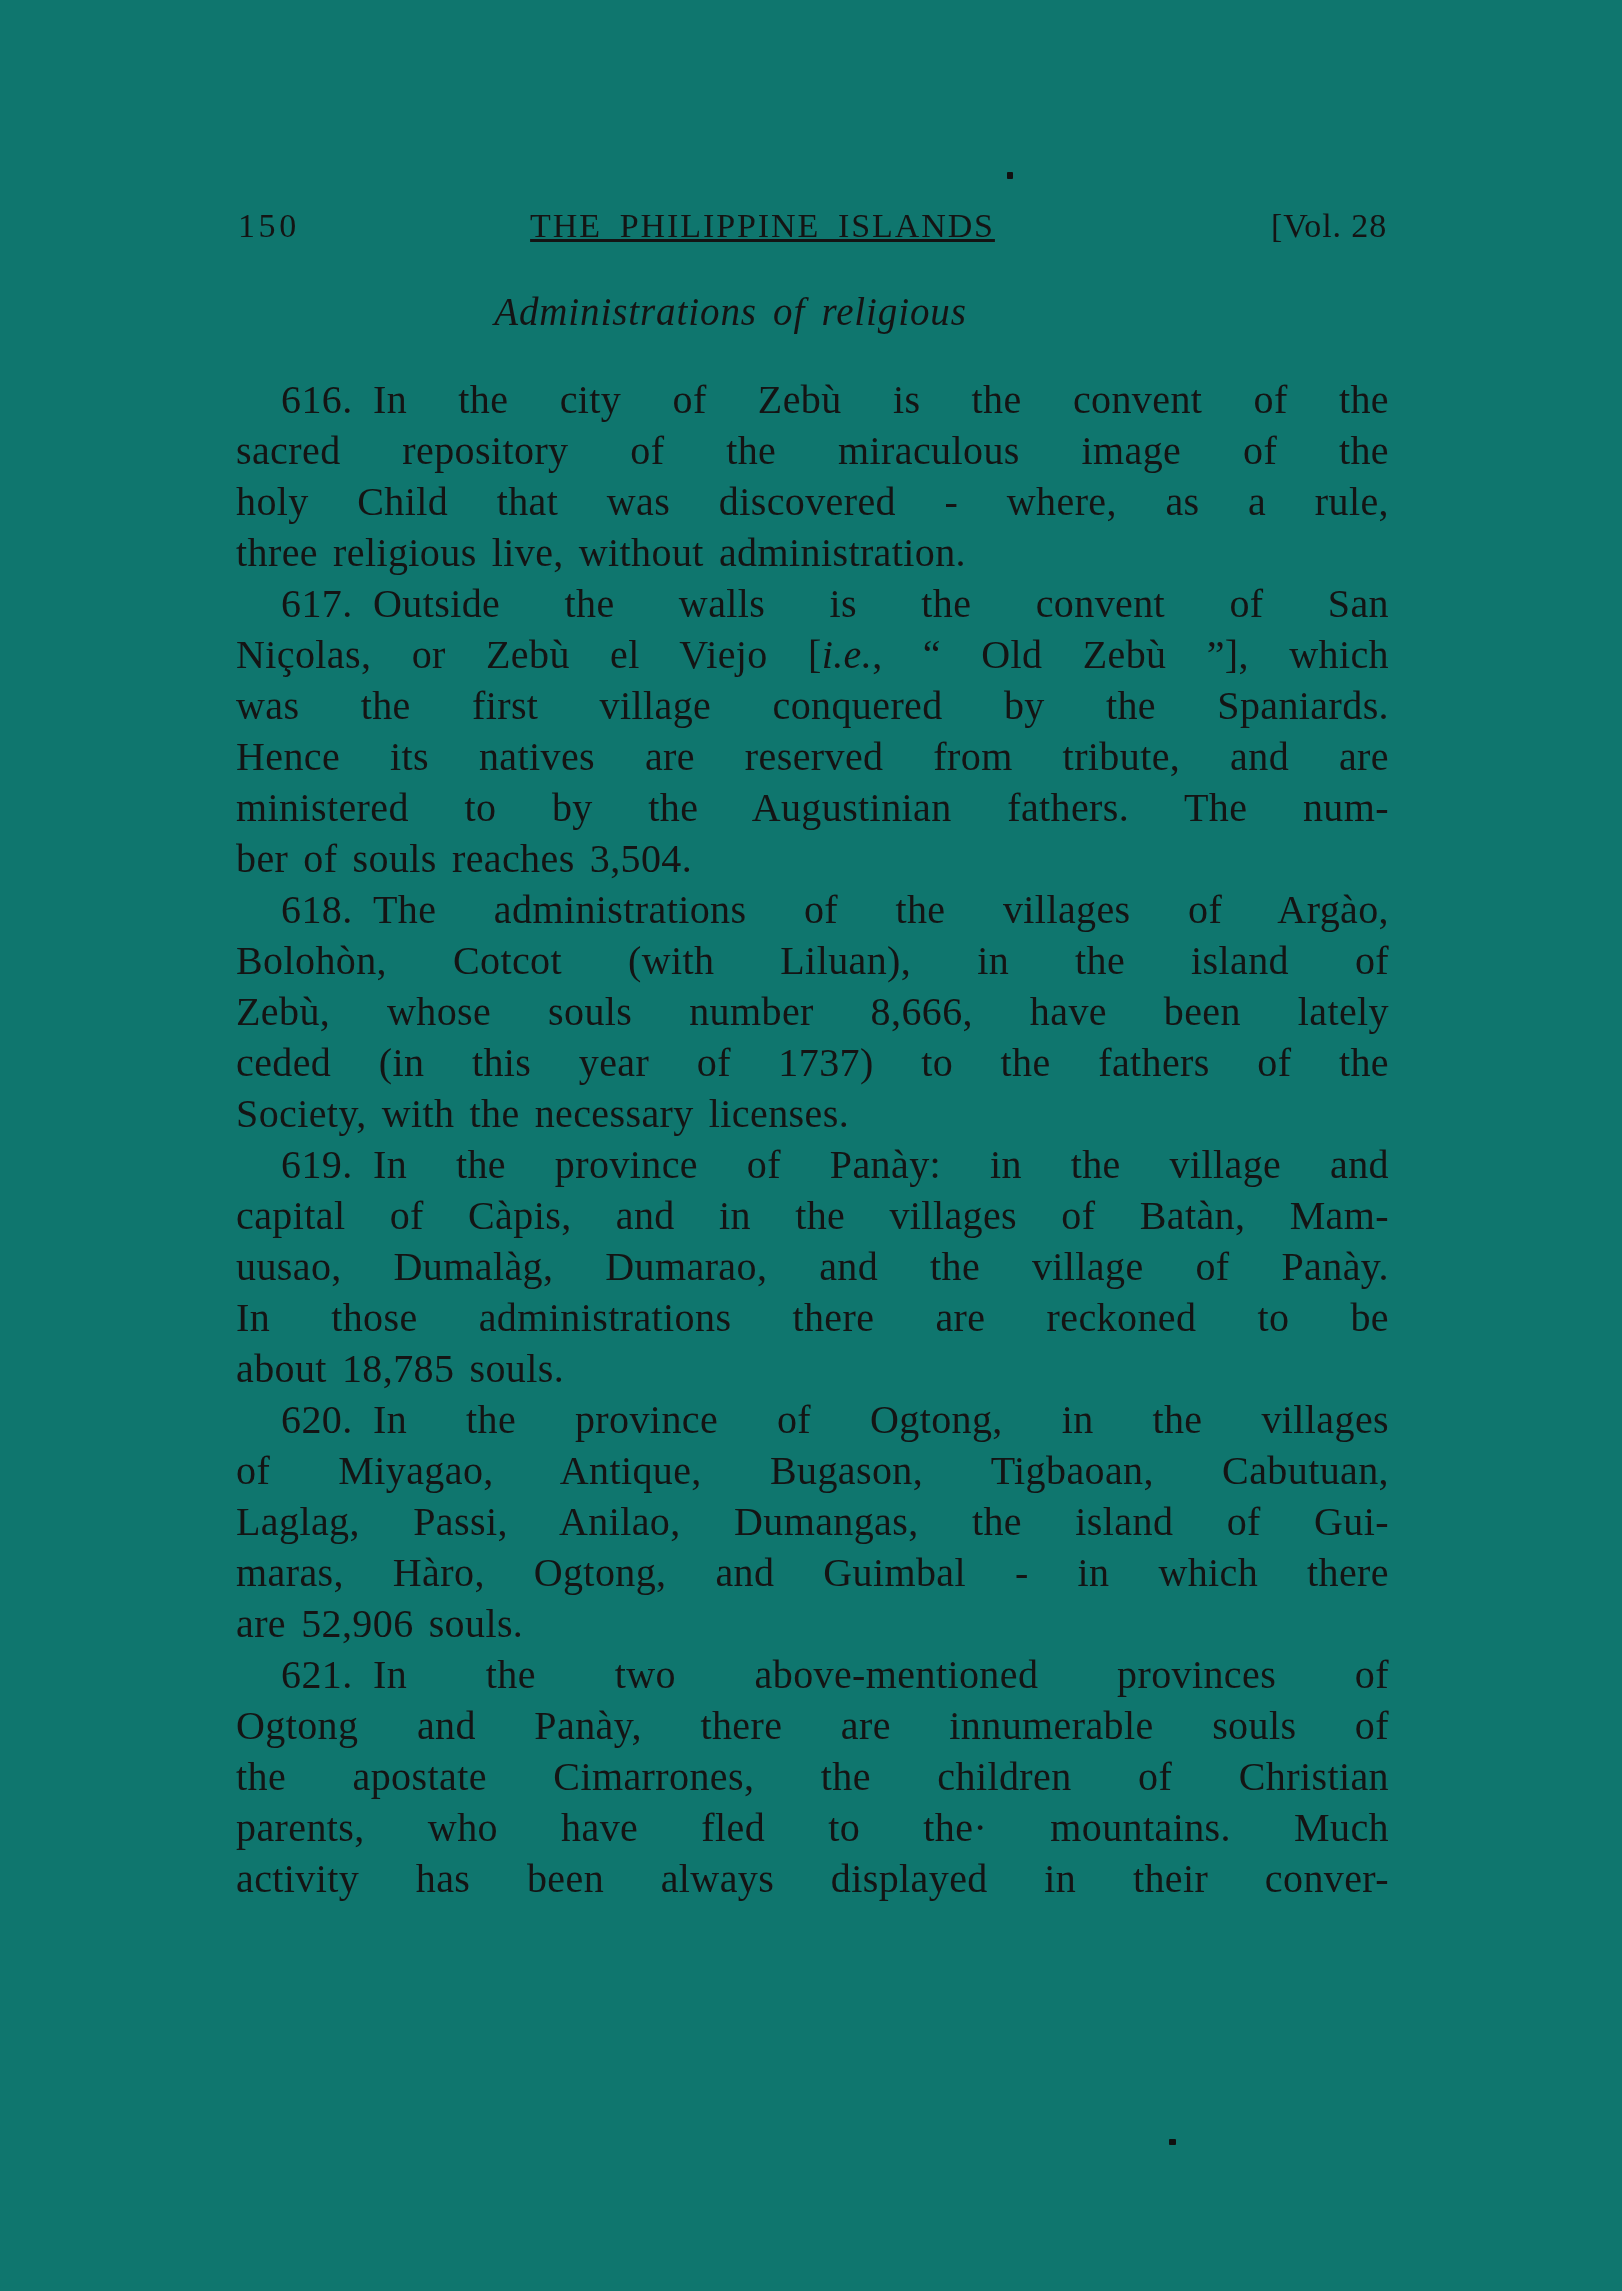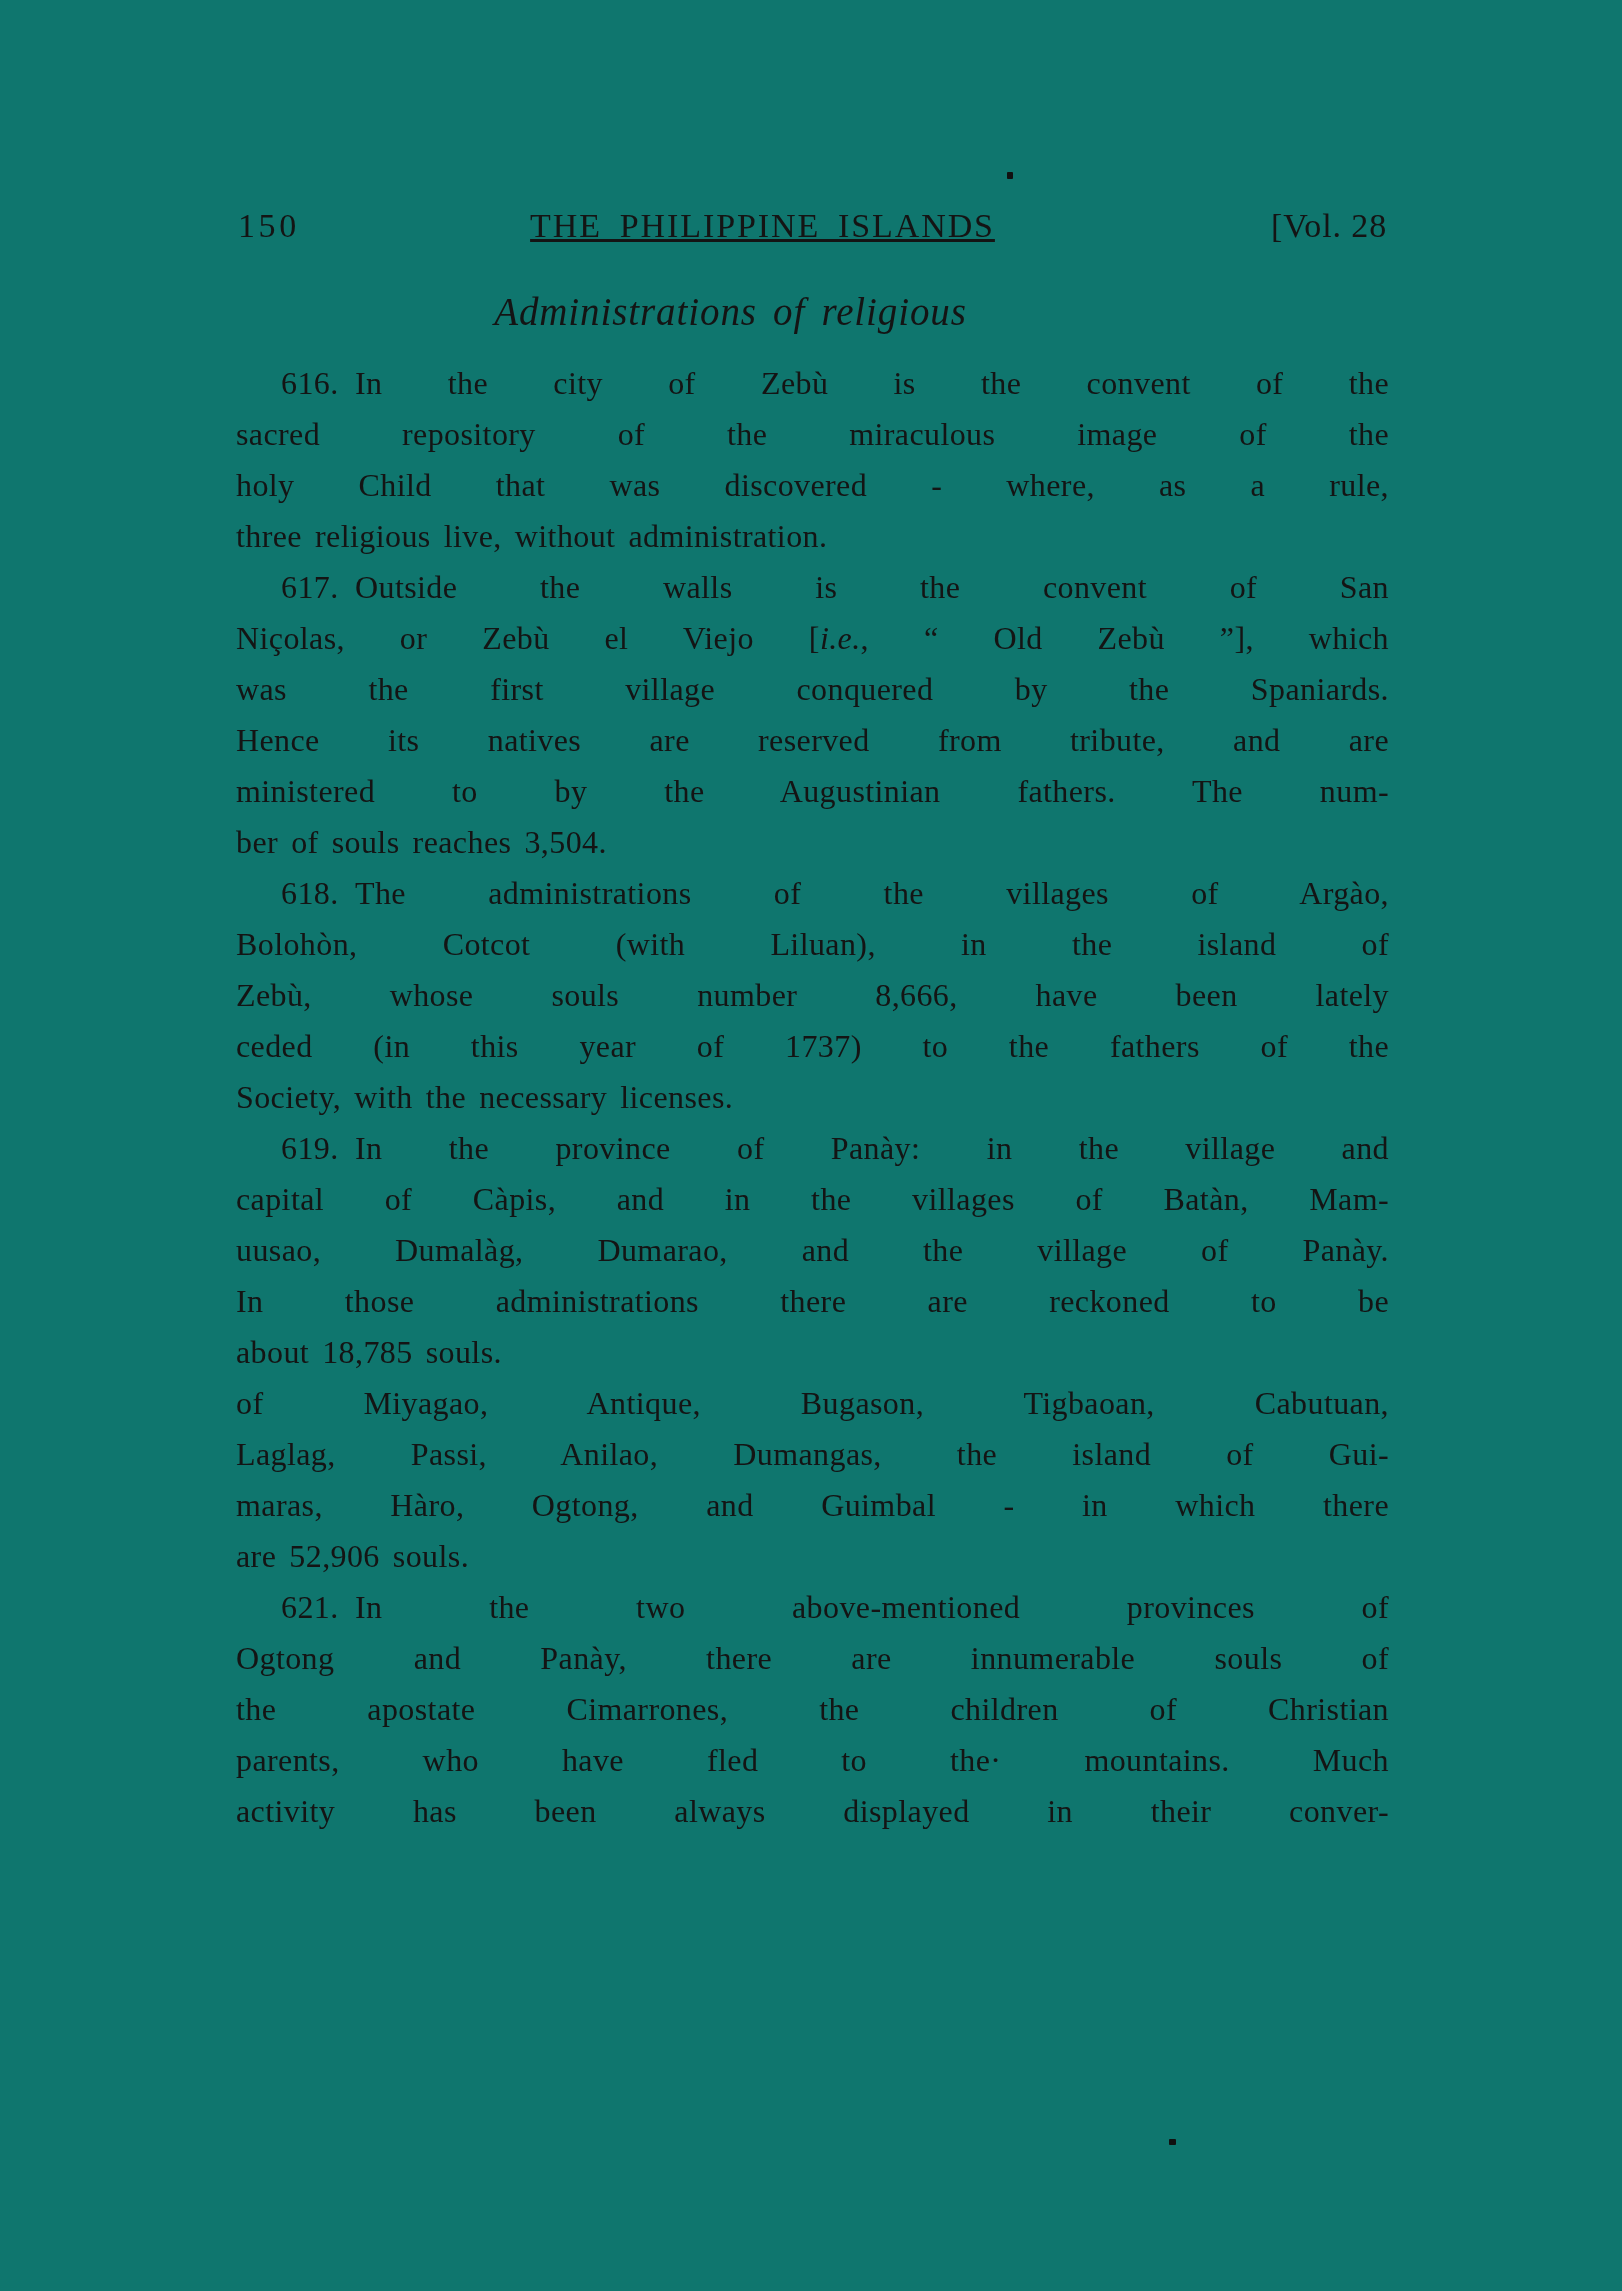--- a/index.html
+++ b/index.html
@@ -48,22 +48,22 @@
   .section-title {
     margin-top: 34px;
     text-align: center;
     padding-right: 164px;
     font-style: italic;
     font-size: 39px;
     letter-spacing: 0.9px;
     word-spacing: 5.6px;
   }
   .body-text {
-    margin-top: 24px;
-    font-size: 32px;
+    margin-top: 40px;
+    font-size: 40px;
     line-height: 51px;
     letter-spacing: 0.4px;
     word-spacing: 4.7px;
   }
   .paragraph { margin: 0; }
   .line {
     text-align: justify;
     text-align-last: justify;
     white-space: normal;
   }
@@ -120,20 +120,21 @@
           <div class="line no-justify">Society, with the necessary licenses.</div>
         </div>
         <div class="paragraph">
           <div class="line indent">619. In the province of Panày:  in the village and</div>
           <div class="line">capital of Càpis, and in the villages of Batàn, Mam-</div>
           <div class="line">uusao, Dumalàg, Dumarao, and the village of Panày.</div>
           <div class="line">In those administrations there are reckoned to be</div>
           <div class="line no-justify">about 18,785 souls.</div>
         </div>
         <div class="paragraph">
+          <div class="line indent">620. In the province of Ogtong, in the villages</div>
           <div class="line">of Miyagao, Antique, Bugason, Tigbaoan, Cabutuan,</div>
           <div class="line">Laglag, Passi, Anilao, Dumangas, the island of Gui-</div>
           <div class="line">maras, Hàro, Ogtong, and Guimbal - in which there</div>
           <div class="line no-justify">are 52,906 souls.</div>
         </div>
         <div class="paragraph">
           <div class="line indent">621. In the two above-mentioned provinces of</div>
           <div class="line">Ogtong and Panày, there are innumerable souls of</div>
           <div class="line">the apostate Cimarrones, the children of Christian</div>
           <div class="line">parents, who have fled to the· mountains.  Much</div>

